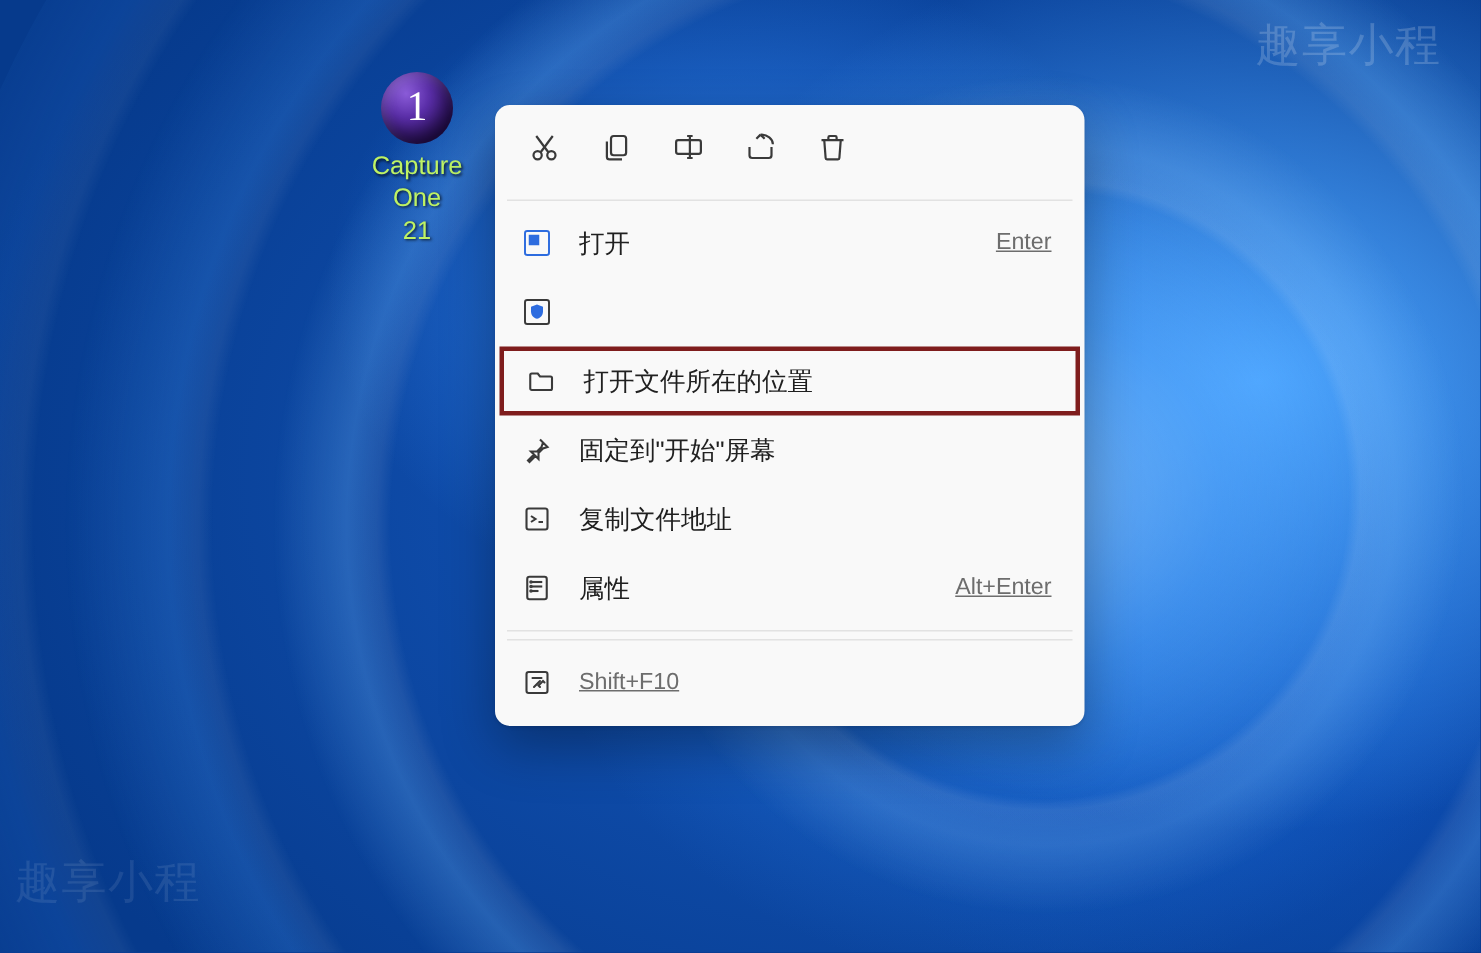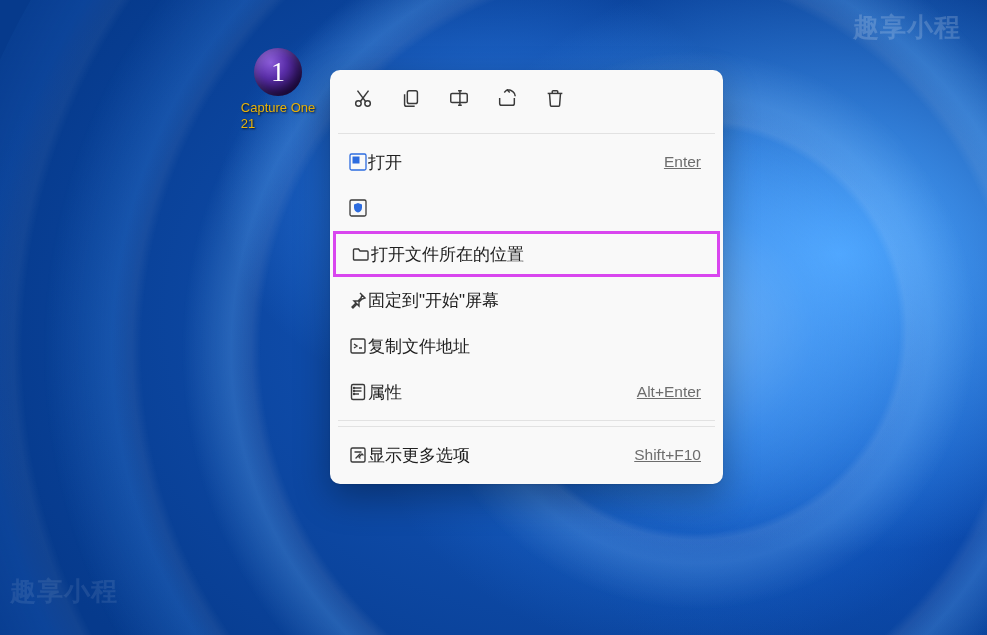--- a/index.html
+++ b/index.html
@@ -45,22 +45,22 @@
     top: -220px;
     right: -260px;
     background:
       radial-gradient(circle at 50% 50%, rgba(190,225,255,0.35) 0%, rgba(100,175,255,0.25) 15%, transparent 28%),
       radial-gradient(circle at 50% 50%, transparent 26%, rgba(255,255,255,0.1) 27%, rgba(150,205,255,0.2) 30%, transparent 36%);
     border-radius: 50%;
   }
   .watermark {
     position: absolute;
     color: rgba(255,255,255,0.18);
-    font-size: 26px;
-    font-weight: 700;
+    font-size: 30px;
+    font-weight: 400;
     pointer-events: none;
     letter-spacing: 1px;
   }
   .wm1 { top: 10px; right: 26px; }
   .wm2 { top: 308px; left: 390px; opacity: 0.6; }
   .wm3 { bottom: 26px; left: 10px; opacity: 0.5; }
   .desktop-icon {
     position: absolute;
     top: 48px;
     left: 234px;
@@ -79,23 +79,23 @@
     display: flex;
     align-items: center;
     justify-content: center;
     color: #fff;
     font-size: 28px;
     font-weight: 300;
     font-family: Georgia, serif;
     box-shadow: inset -4px -6px 12px rgba(0,0,0,0.45), inset 3px 4px 8px rgba(255,255,255,0.15);
   }
   .icon-label {
-    color: #eab308;
-    font-size: 13px;
-    text-align: left;
+    color: #bef264;
+    font-size: 17px;
+    text-align: center;
     text-shadow: 1px 1px 2px rgba(0,0,0,0.8);
     line-height: 1.25;
     white-space: pre-line;
   }
   .context-menu {
     position: absolute;
     top: 70px;
     left: 330px;
     width: 393px;
     background: #f9f9f9;
@@ -120,23 +120,24 @@
     cursor: pointer;
   }
   .tool-btn svg { width: 22px; height: 22px; }
   .menu-item {
     display: flex;
     align-items: center;
     height: 46px;
     padding: 0 16px 0 12px;
     border-radius: 6px;
     cursor: pointer;
+    gap: 18px;
   }
   .menu-item.highlighted {
-    border: 3px solid #d946ef;
+    border: 3px solid #7f1d1d;
     border-radius: 0;
     margin-left: -3px;
     margin-right: -3px;
     padding-left: 15px;
     padding-right: 19px;
   }
   .mi-icon {
     width: 20px;
     height: 20px;
     flex: 0 0 20px;
@@ -292,17 +293,16 @@
   <div class="separator"></div>
 
   <div class="menu-item">
     <span class="mi-icon">
       <svg viewBox="0 0 20 20" fill="none" stroke="#3a3a3a" stroke-width="1.4">
           <rect x="3" y="3" width="14" height="14" rx="1.5"></rect>
           <path d="M7 7h6M8 13l4-4" stroke-linecap="round"></path>
           <path d="M12 13l-1-1 3-3 1 1" stroke-linecap="round"></path>
         </svg>
     </span>
-    <span class="mi-label">显示更多选项</span>
     <span class="mi-shortcut">Shift+F10</span>
   </div>
 
 </div>
 
 </body></html>

